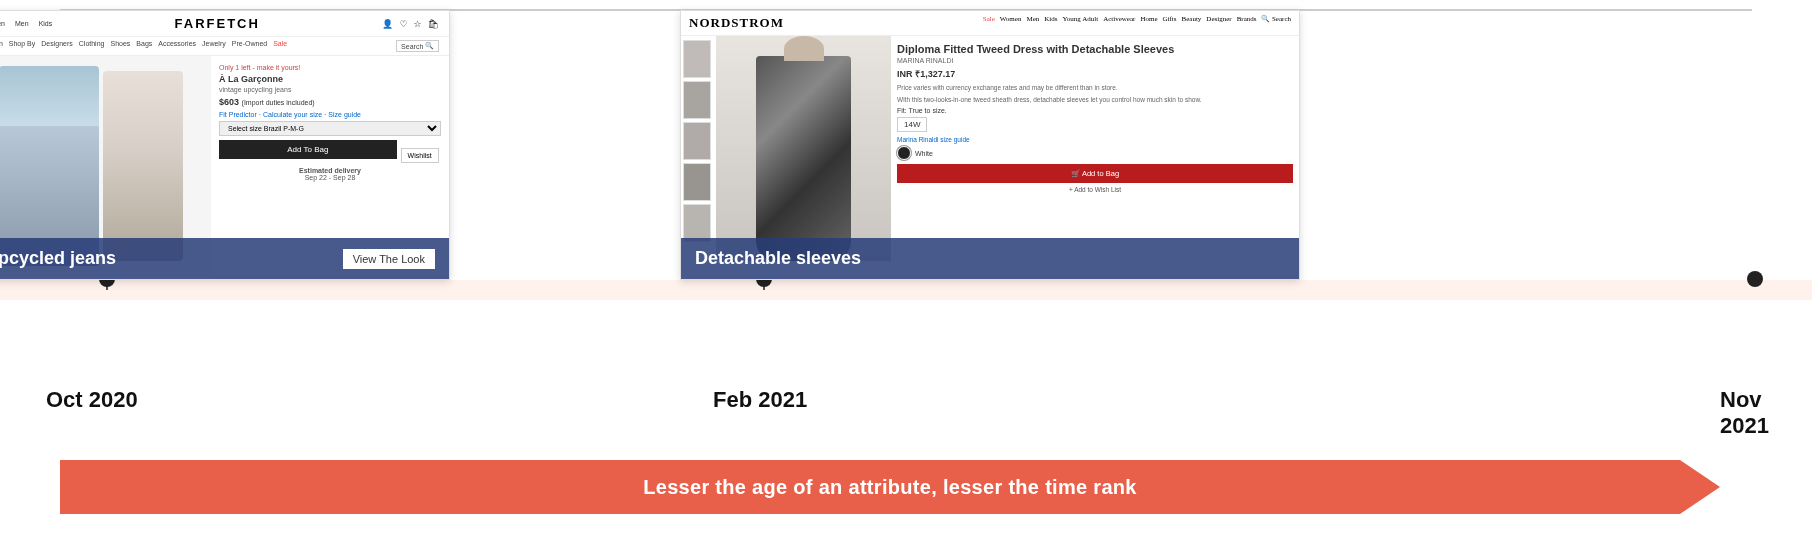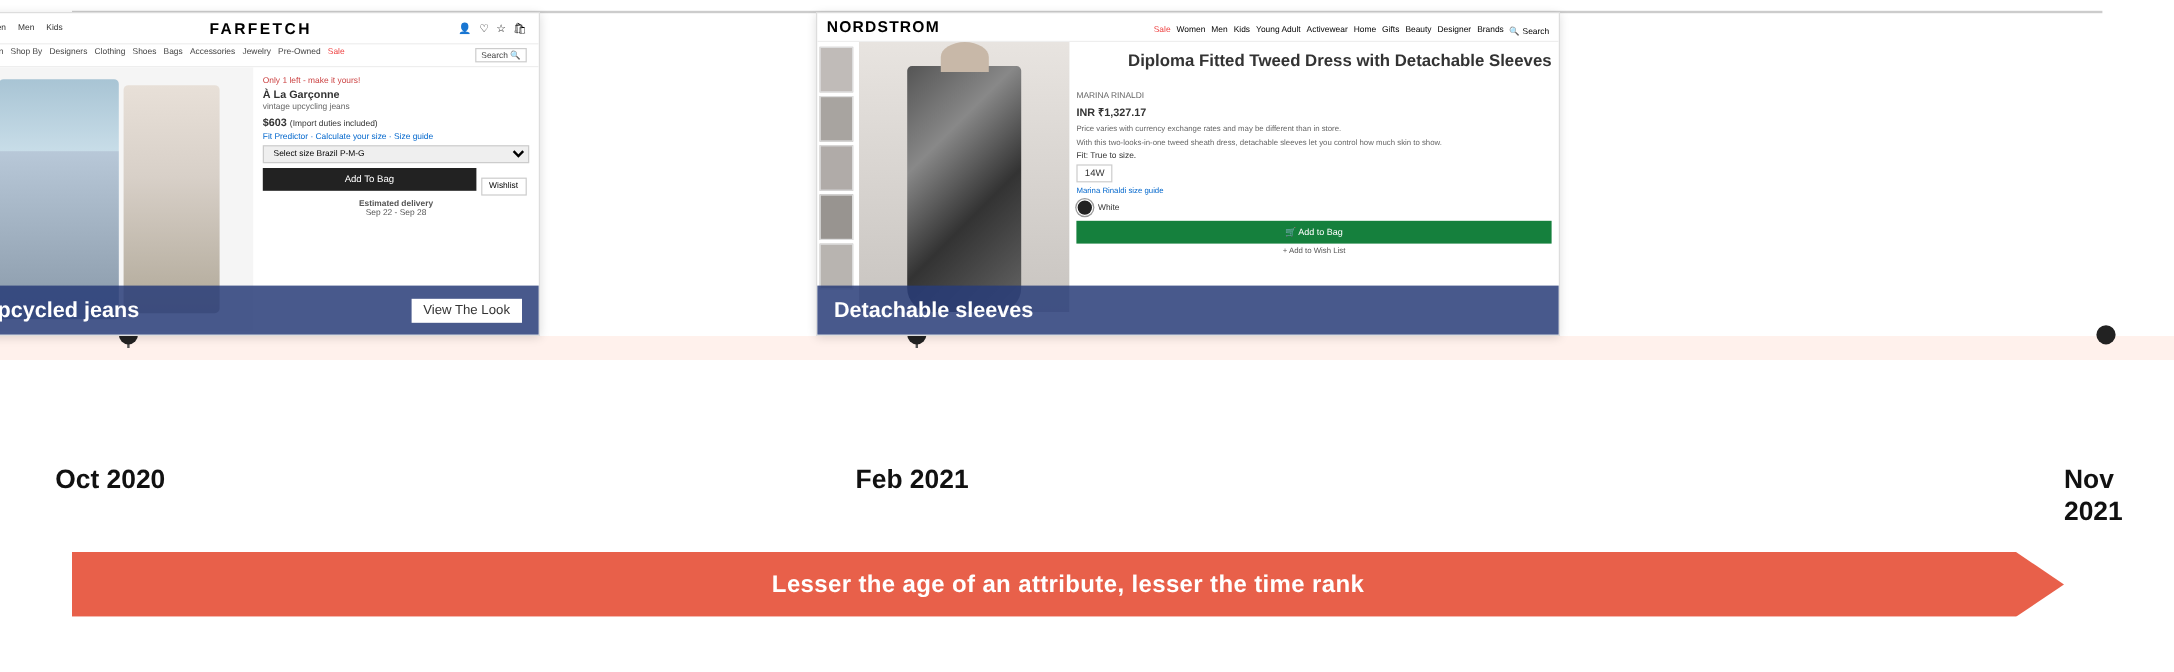--- a/index.html
+++ b/index.html
@@ -224,25 +224,26 @@
     }
     .farfetch-delivery {
       font-size: 7px;
       text-align: center;
       color: #555;
     }
 
     
     .nord-header {
       display: flex;
-      align-items: flex-end;
+      align-items: flex-start;
       justify-content: space-between;
       padding: 4px 8px;
       border-bottom: 1px solid #eee;
       font-size: 7.5px;
+      font-family: Liberation Serif, serif;
     }
     .nord-body {
       display: flex;
       height: 225px;
     }
     .nord-thumbnails {
       width: 35px;
       padding: 4px 2px;
       display: flex;
       flex-direction: column;
@@ -291,25 +292,24 @@
       border-radius: 50% 50% 0 0;
     }
     .nord-detail {
       flex: 1;
       padding: 6px;
       font-size: 7px;
       color: #333;
       overflow: hidden;
     }
     .nord-title {
-      font-size: 14px;
+      font-size: 11px;
       font-weight: bold;
-      margin-bottom: 18px;
+      margin-bottom: 1px;
       line-height: 1.3;
-      text-align: right;
     }
     .nord-brand {
       font-size: 7px;
       color: #666;
       margin-bottom: 3px;
     }
     .nord-price {
       font-size: 9px;
       font-weight: bold;
       margin-bottom: 3px;
@@ -318,21 +318,21 @@
       font-size: 6.5px;
       color: #666;
       margin-bottom: 3px;
       line-height: 1.4;
     }
     .nord-size {
       font-size: 7px;
       margin-bottom: 3px;
     }
     .nord-add-btn {
-      background: #15803d;
+      background: #b91c1c;
       color: #fff;
       border: none;
       padding: 5px 8px;
       font-size: 7.5px;
       width: 100%;
       margin-bottom: 3px;
     }
     .nord-wishlist {
       font-size: 6.5px;
       color: #555;

